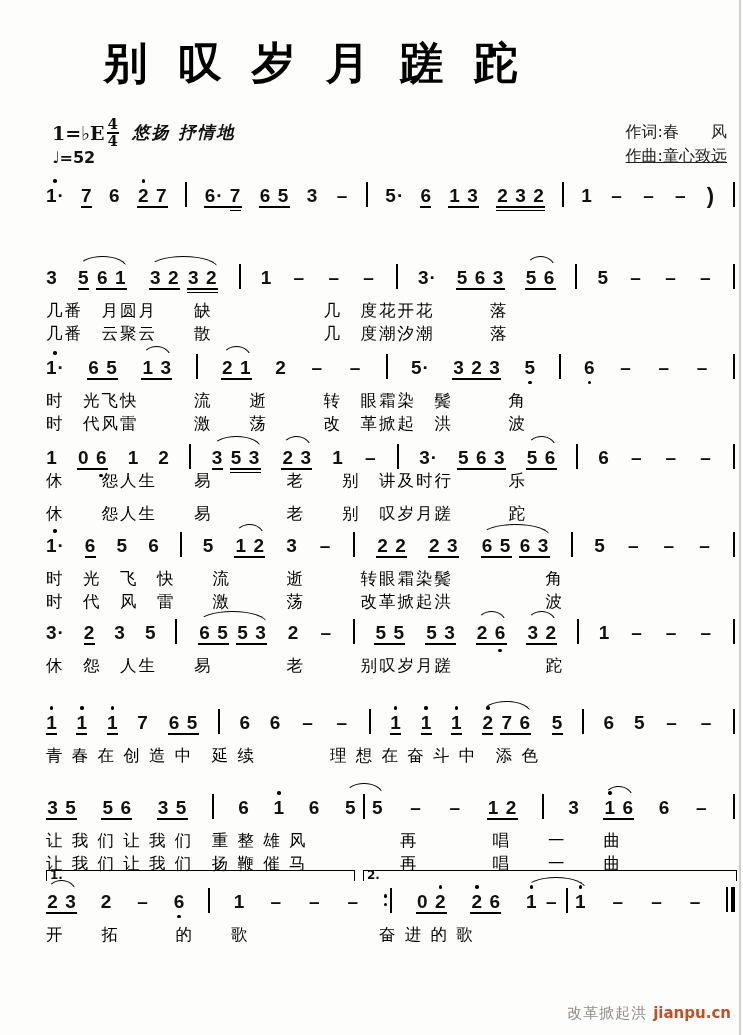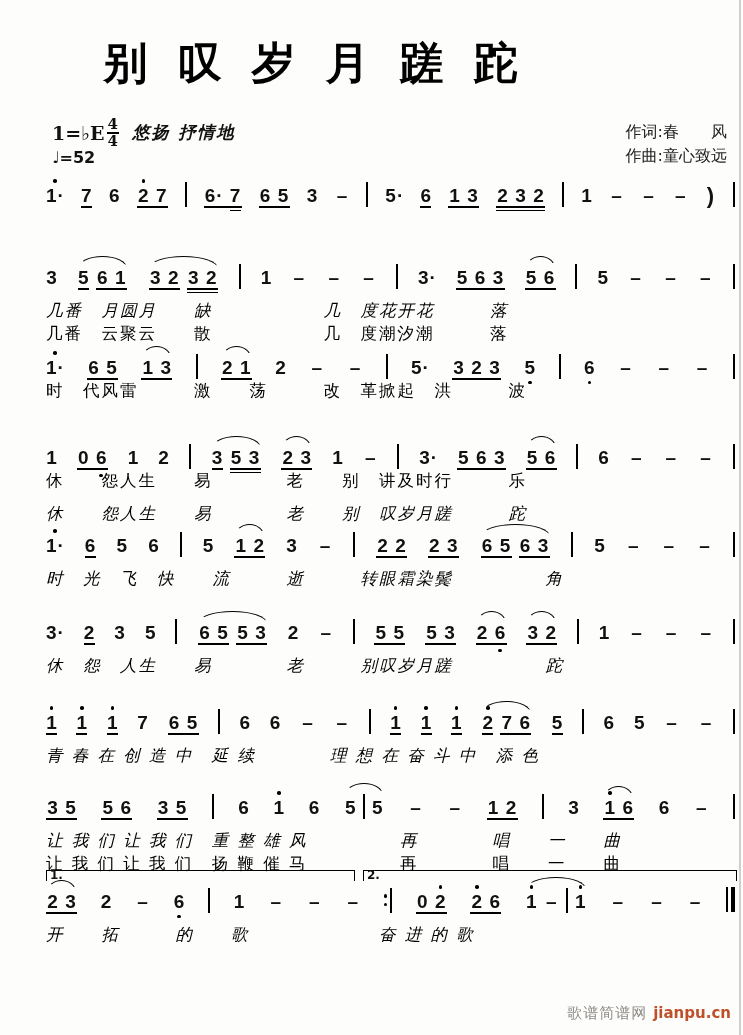--- a/index.html
+++ b/index.html
@@ -49,21 +49,21 @@
   .rep{display:inline-flex;align-items:flex-end;gap:3px;}
   .repdots{display:flex;flex-direction:column;gap:5px;margin-bottom:6px;}
   .repdots i{width:3.5px;height:3.5px;border-radius:50%;background:#000;display:block;}
   .endbar{display:inline-flex;align-items:flex-end;gap:3px;}
   .endbar .thin{width:2px;height:25px;background:#000;}
   .endbar .thick{width:4px;height:25px;background:#000;}
   .paren{font-size:22px;font-weight:bold;line-height:21px;}
 
   .lyr{white-space:pre;font-size:16.5px;letter-spacing:2px;line-height:21px;color:#000;
        margin-top:2px;font-family:"DejaVu Sans",sans-serif;}
-  .lyr.first{margin-top:12px;font-style:italic;}
+  .lyr.first{margin-top:12px;}
 
   
   .volta{position:absolute;top:-16px;height:10px;border-top:1.7px solid #000;
          border-left:1.7px solid #000;border-right:1.7px solid #000;}
   .volta.v0{left:0;width:44.5%;}
   .volta.v1{left:46%;width:54%;}
   .vlabel{position:absolute;top:-2px;left:3px;font-size:12px;font-weight:bold;
           background:transparent;line-height:12px;}
 
   
@@ -87,21 +87,21 @@
   </span>
   <span class="expression">悠扬 抒情地</span>
 </div>
 
 <div class="temporow">
   <span>♩</span><span>=52</span>
 </div>
 
 <div class="credits">
   <div style="white-space:pre;">作词:春　　风</div>
-  <div style="white-space:pre;">作曲:童心致远</div>
+  <div style="white-space:pre;text-decoration:underline;">作曲:童心致远</div>
 </div>
 
 <div id="score">
     <div class="system s0">
       <div class="notes">
         <span class="note"><span class="dgt">1</span><span class="aug">·</span><span class="dtop">
             <i></i>
           </span></span>
         <span class="note"><span class="dgt">7</span><div class="uline" style="bottom: -2px;"></div></span>
         <span class="note"><span class="dgt">6</span></span>
@@ -243,20 +243,21 @@
           </span></span>
         <span class="bar"></span>
         <span class="note"><span class="dgt">6</span><span class="dbot" style="bottom: -6px;">
             <i></i>
           </span></span>
         <span class="dash">–</span>
         <span class="dash">–</span>
         <span class="dash">–</span>
         <span class="bar"></span>
       </div>
+      <div class="lyr first">时　光飞快　　　流　　逝　　　转　眼霜染　鬓　　　角</div>
       <div class="lyr">时　代风雷　　　激　　荡　　　改　革掀起　洪　　　波</div>
     </div>
     <div class="system s3">
       <div class="notes">
         <span class="note"><span class="dgt">1</span></span>
         <span class="grp">
           <span class="note"><span class="dgt">0</span></span>
           <span class="note"><span class="dgt">6</span><span class="dbot" style="bottom: -9.2px;">
               <i></i>
             </span></span>
@@ -350,20 +351,21 @@
           <span class="arc"></span>
         </span>
         <span class="bar"></span>
         <span class="note"><span class="dgt">5</span></span>
         <span class="dash">–</span>
         <span class="dash">–</span>
         <span class="dash">–</span>
         <span class="bar"></span>
       </div>
       <div class="lyr first">时　光　飞　快　　流　　　逝　　　转眼霜染鬓　　　　　角</div>
+      <div class="lyr">时　代　风　雷　　激　　　荡　　　改革掀起洪　　　　　波</div>
     </div>
     <div class="system s5">
       <div class="notes">
         <span class="note"><span class="dgt">3</span><span class="aug">·</span></span>
         <span class="note"><span class="dgt">2</span><div class="uline" style="bottom: -2px;"></div></span>
         <span class="note"><span class="dgt">3</span></span>
         <span class="note"><span class="dgt">5</span></span>
         <span class="bar"></span>
         <span class="grp">
           <span class="grp">
@@ -582,16 +584,16 @@
         <span class="endbar">
           <span class="thin"></span>
           <span class="thick"></span>
         </span>
       </div>
       <div class="lyr first">开　　拓　　　的　　歌　　　　　　　奋 进 的 歌</div>
     </div>
   </div>
 
 <div class="footer">
-  <span class="site">歌谱简谱网</span><span class="url">jianpu.cn</span>
+  <span class="site">改革掀起洪</span><span class="url">jianpu.cn</span>
 </div>
 
 <div class="edge-line"></div>
 
 </body></html>

